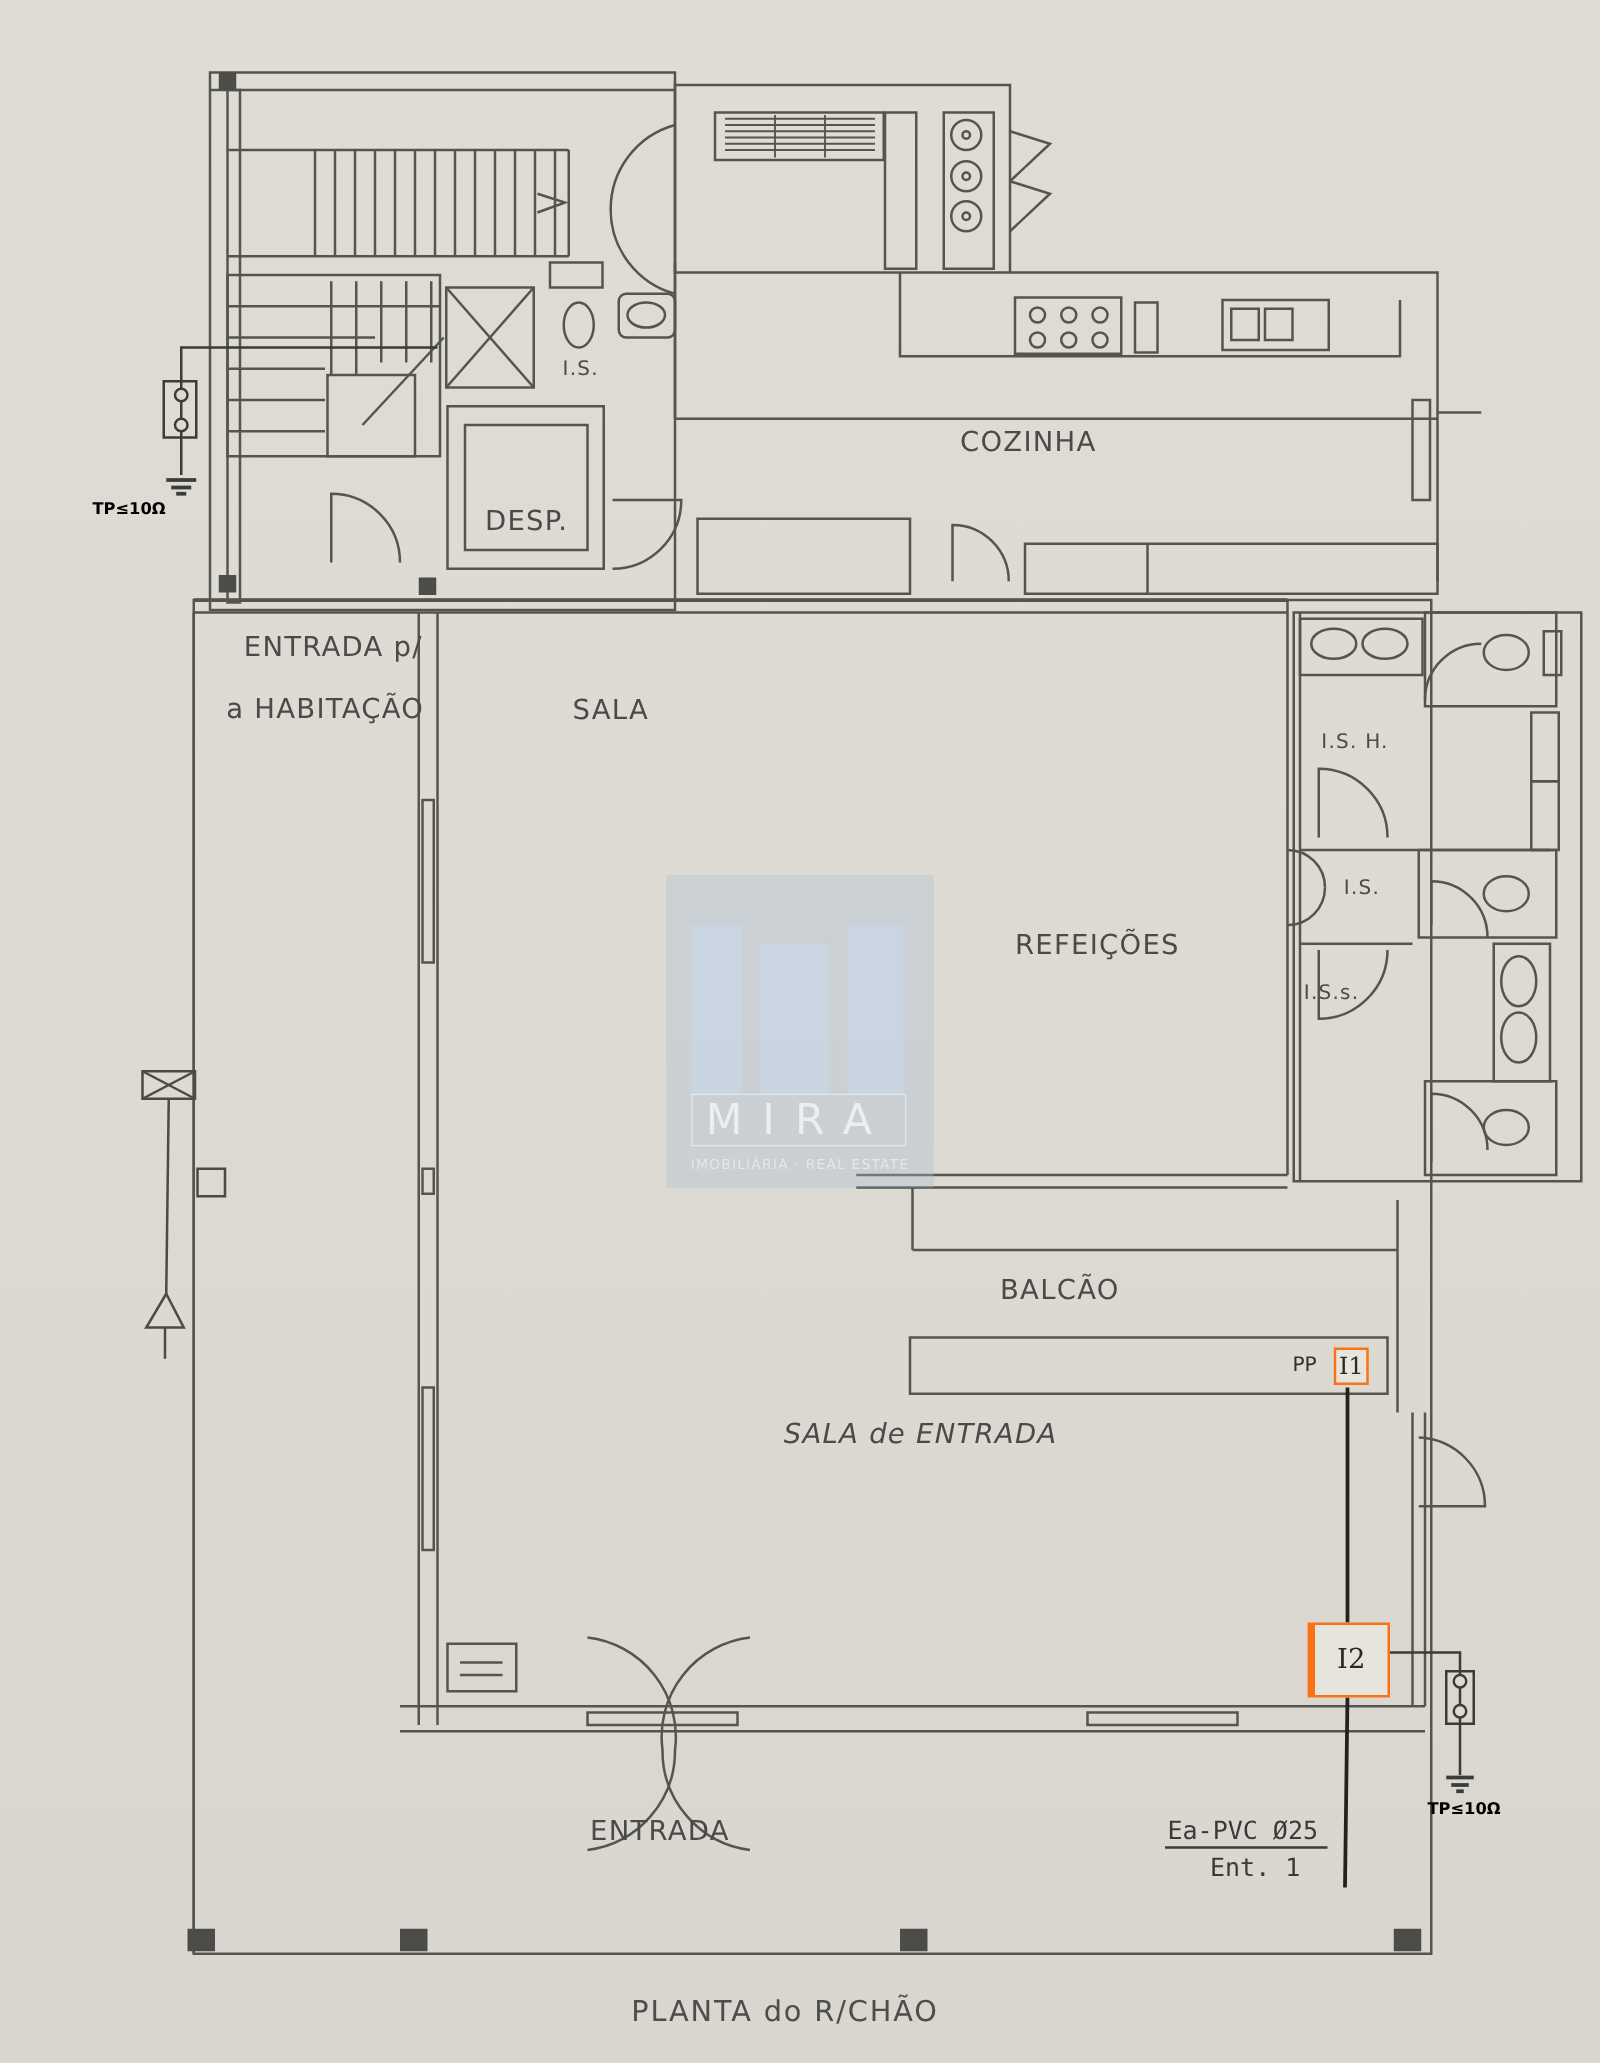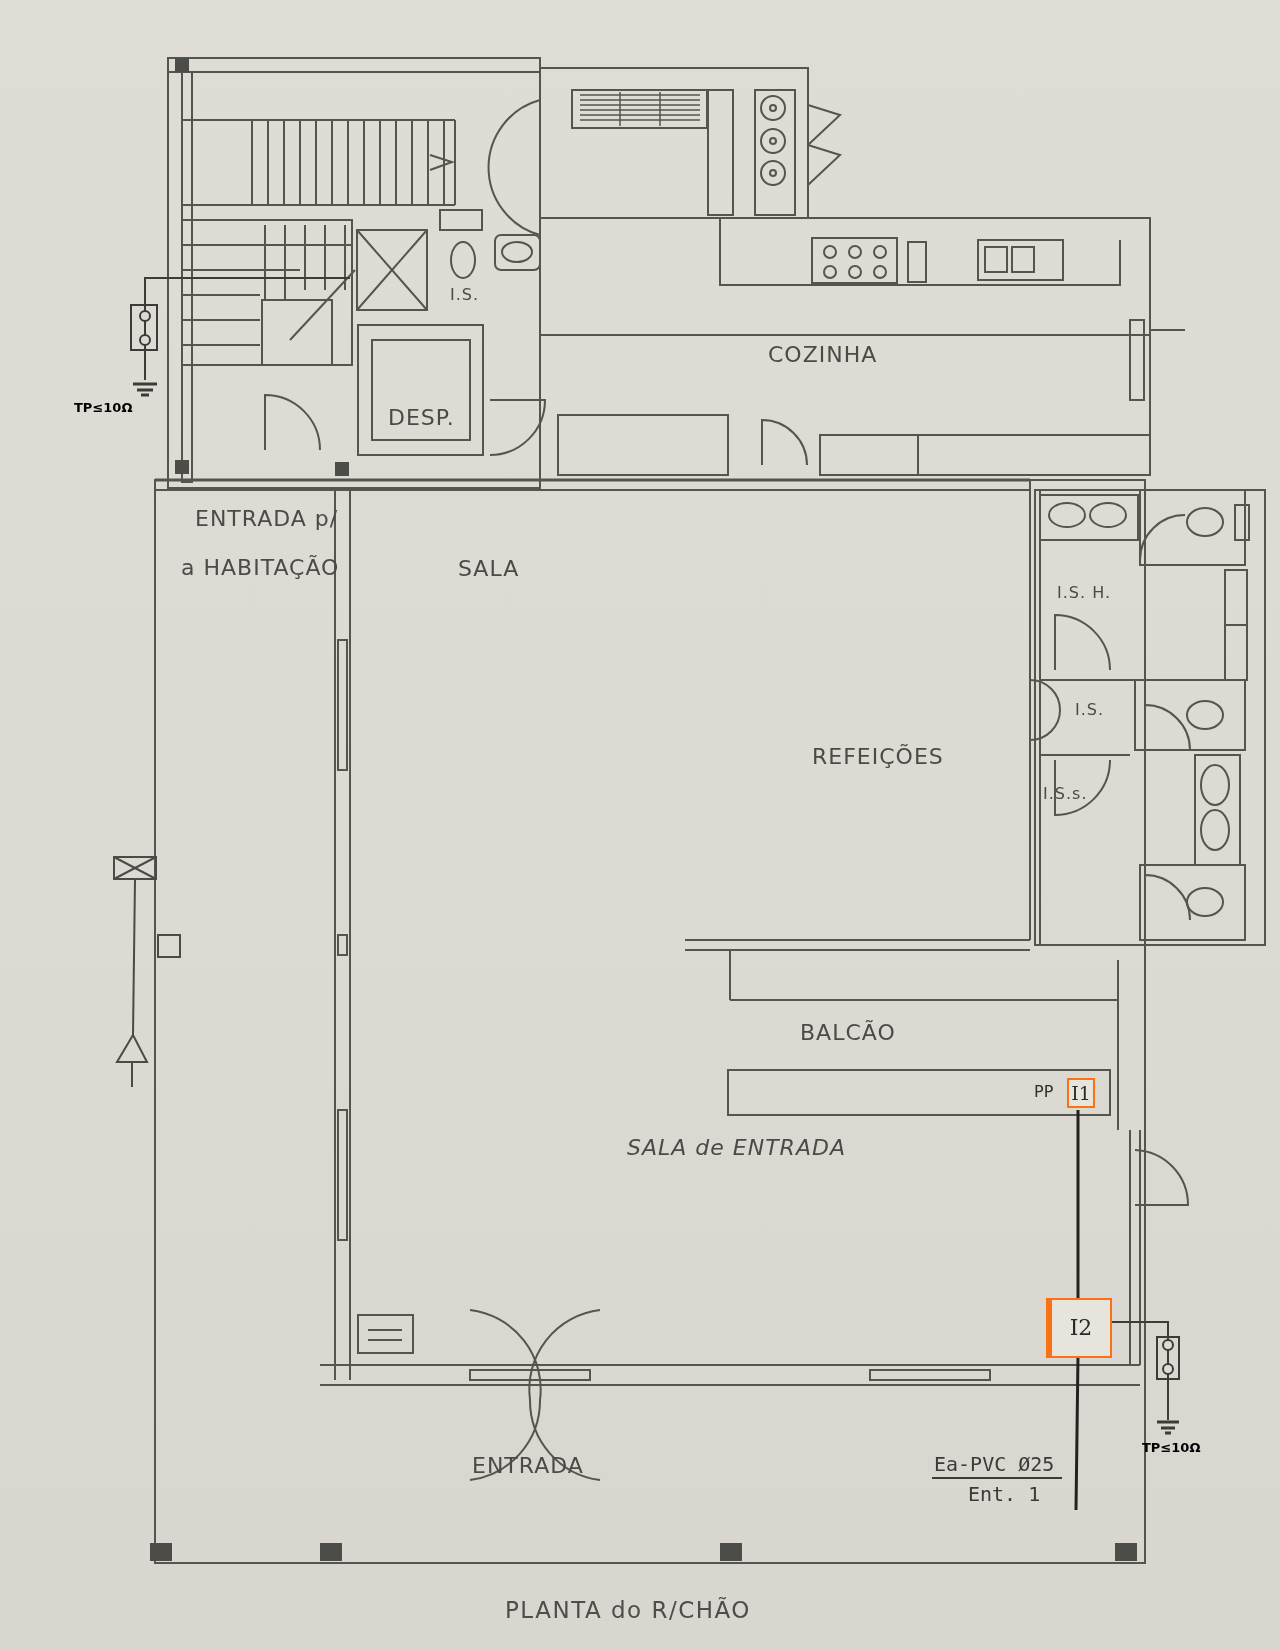--- a/index.html
+++ b/index.html
@@ -258,20 +258,27 @@
       <rect x="1157" y="1337" width="22" height="42"></rect>
       <circle cx="1168" cy="1345" r="5" fill="#dcdad3"></circle>
       <circle cx="1168" cy="1369" r="5" fill="#dcdad3"></circle>
       <line x1="1157" y1="1422" x2="1179" y2="1422" stroke-width="3"></line>
       <line x1="1161" y1="1428" x2="1175" y2="1428" stroke-width="3"></line>
       <line x1="1165" y1="1433" x2="1171" y2="1433" stroke-width="3"></line>
     </g>
     <line x1="932" y1="1478" x2="1062" y2="1478" stroke="#3b3b38" stroke-width="2"></line>
   </svg>
 
+  <div class="watermark">
+    <div class="wm-bar" style="left:20px;top:40px;width:40px;height:135px;"></div>
+    <div class="wm-bar" style="left:75px;top:55px;width:55px;height:120px;"></div>
+    <div class="wm-bar" style="left:145px;top:40px;width:45px;height:135px;"></div>
+    <div class="wm-text">MIRA</div>
+    <div class="wm-sub">IMOBILIÁRIA · REAL ESTATE</div>
+  </div>
 
   <div class="lbl" style="left:768px;top:342px;">COZINHA</div>
   <div class="lbl" style="left:388px;top:405px;">DESP.</div>
   <div class="lbl small" style="left:450px;top:285px;">I.S.</div>
   <div class="lbl" style="left:181px;top:506px;margin-left:14px;">ENTRADA p/</div>
   <div class="lbl" style="left:181px;top:555px;">a HABITAÇÃO</div>
   <div class="lbl" style="left:458px;top:556px;">SALA</div>
   <div class="lbl" style="left:812px;top:726px;margin-top:18px;">REFEIÇÕES</div>
   <div class="lbl small" style="left:1057px;top:583px;">I.S. H.</div>
   <div class="lbl small" style="left:1075px;top:700px;">I.S.</div>

